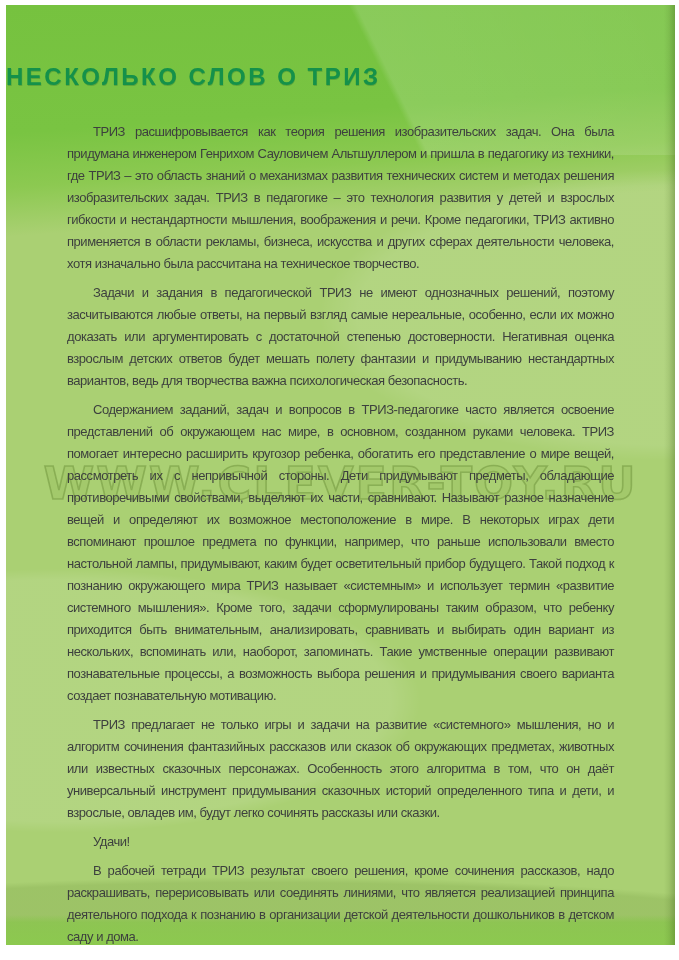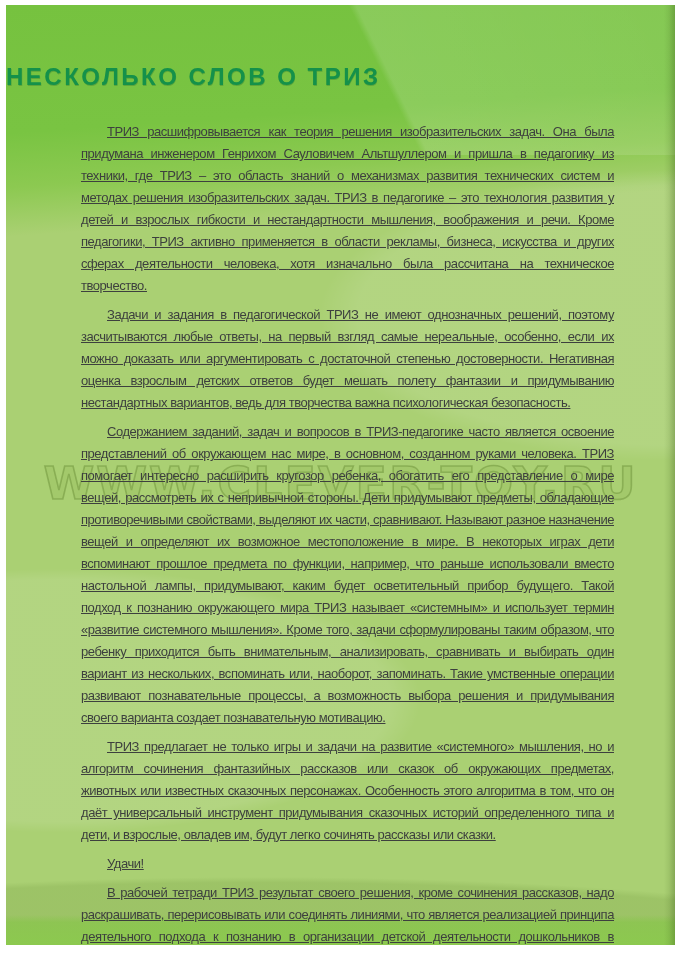--- a/index.html
+++ b/index.html
@@ -72,23 +72,22 @@
     top: 116px;
     left: 61px;
     width: 547px;
     color: #3d403e;
     font-size: 13px;
     line-height: 22px;
     letter-spacing: -0.45px;
     text-align: justify;
   }
   .body-text p {
-    margin: 0 0 7px 14px;
+    margin: 0 0 7px 0;
     text-indent: 26px;
-    text-decoration: underline;
   }
   .watermark {
     position: absolute;
     top: 452px;
     left: 0;
     width: 100%;
     text-align: center;
     white-space: nowrap;
     font-family: "DejaVu Sans", sans-serif;
     font-weight: bold;

